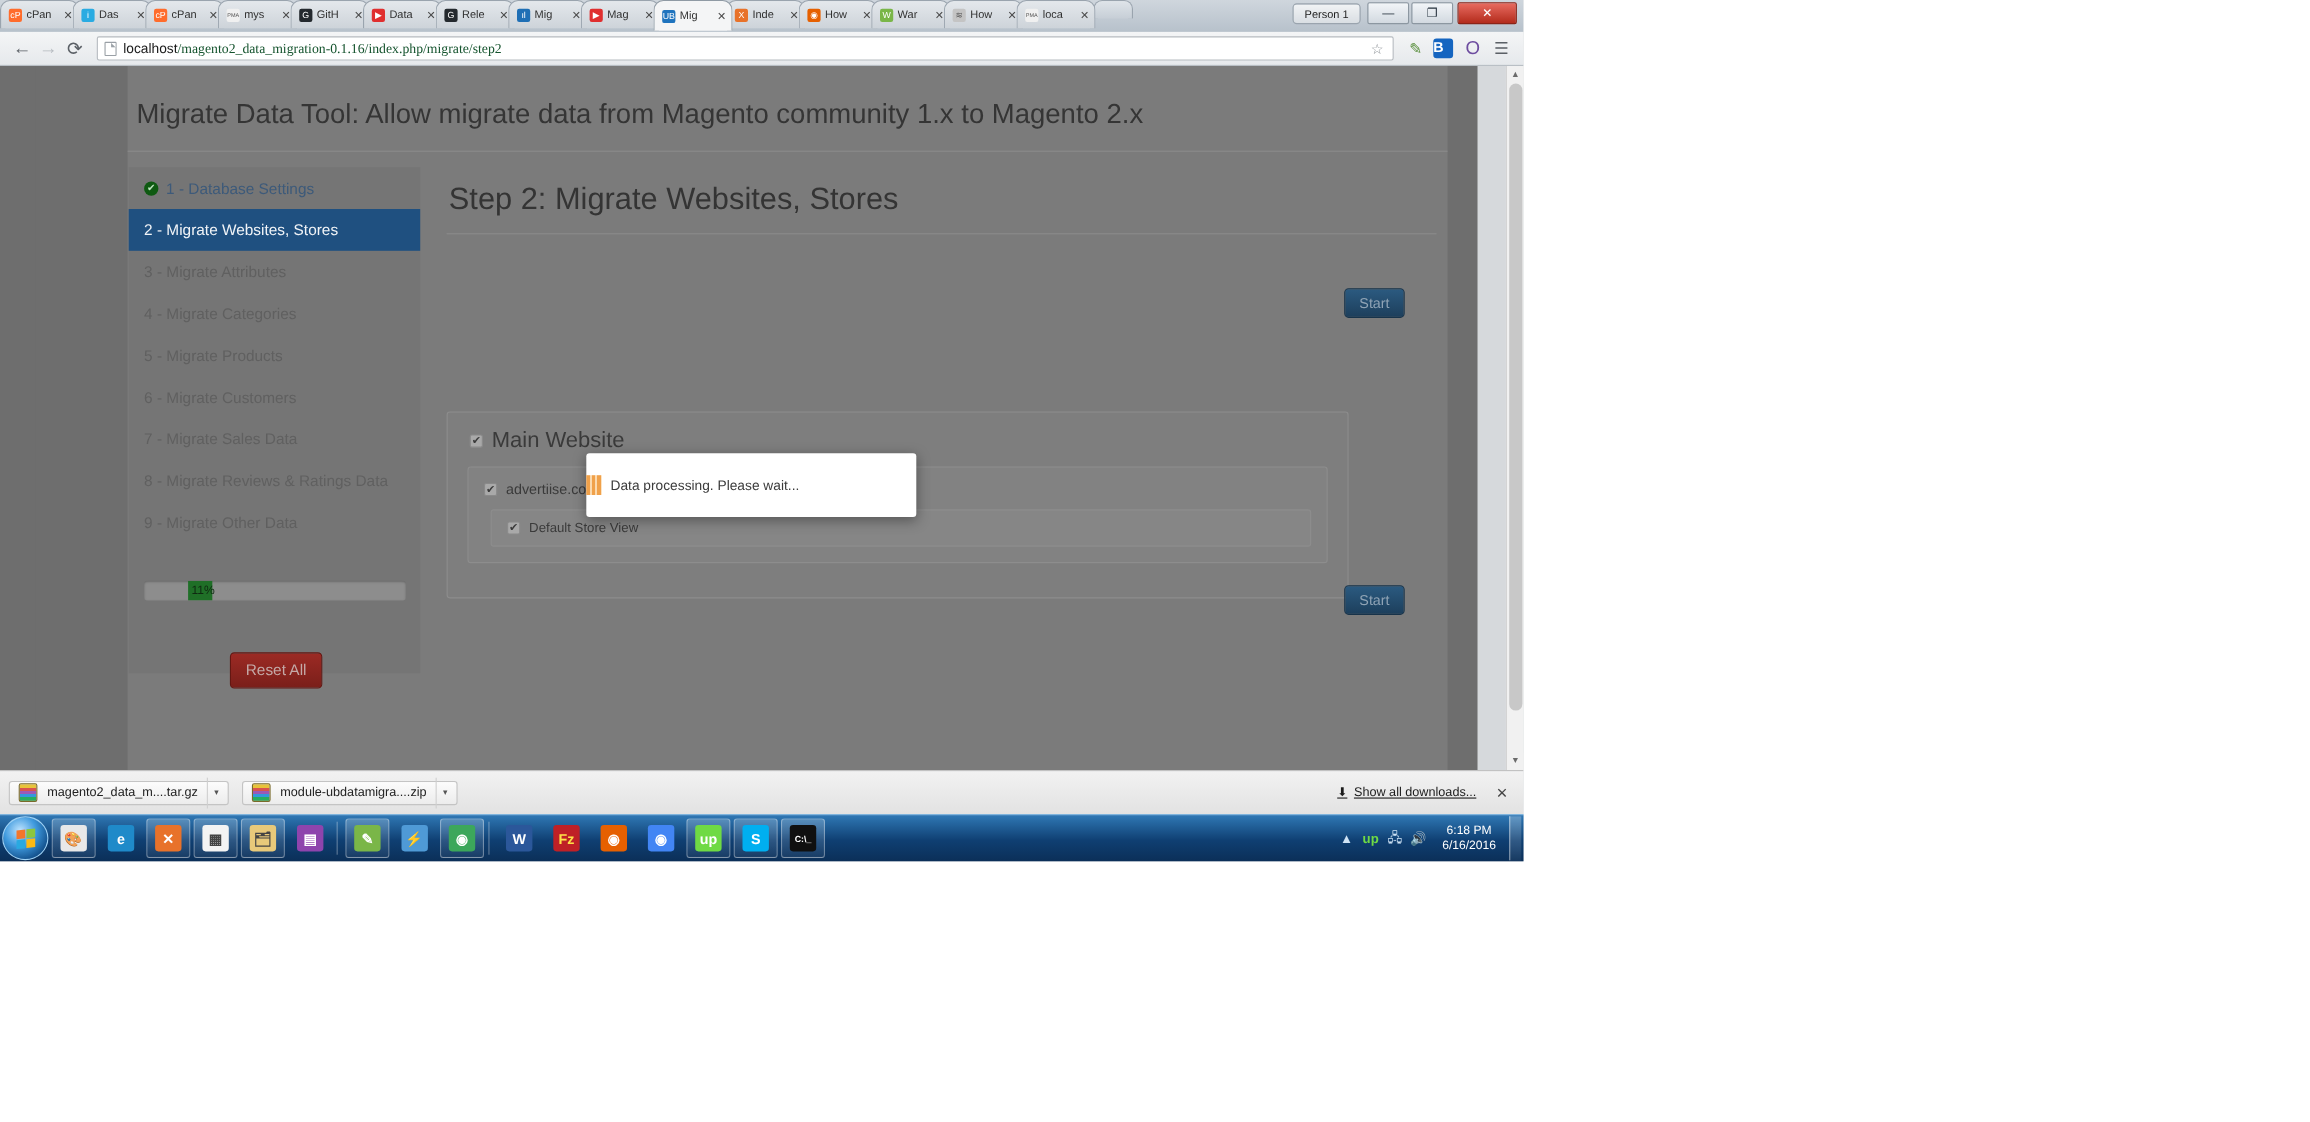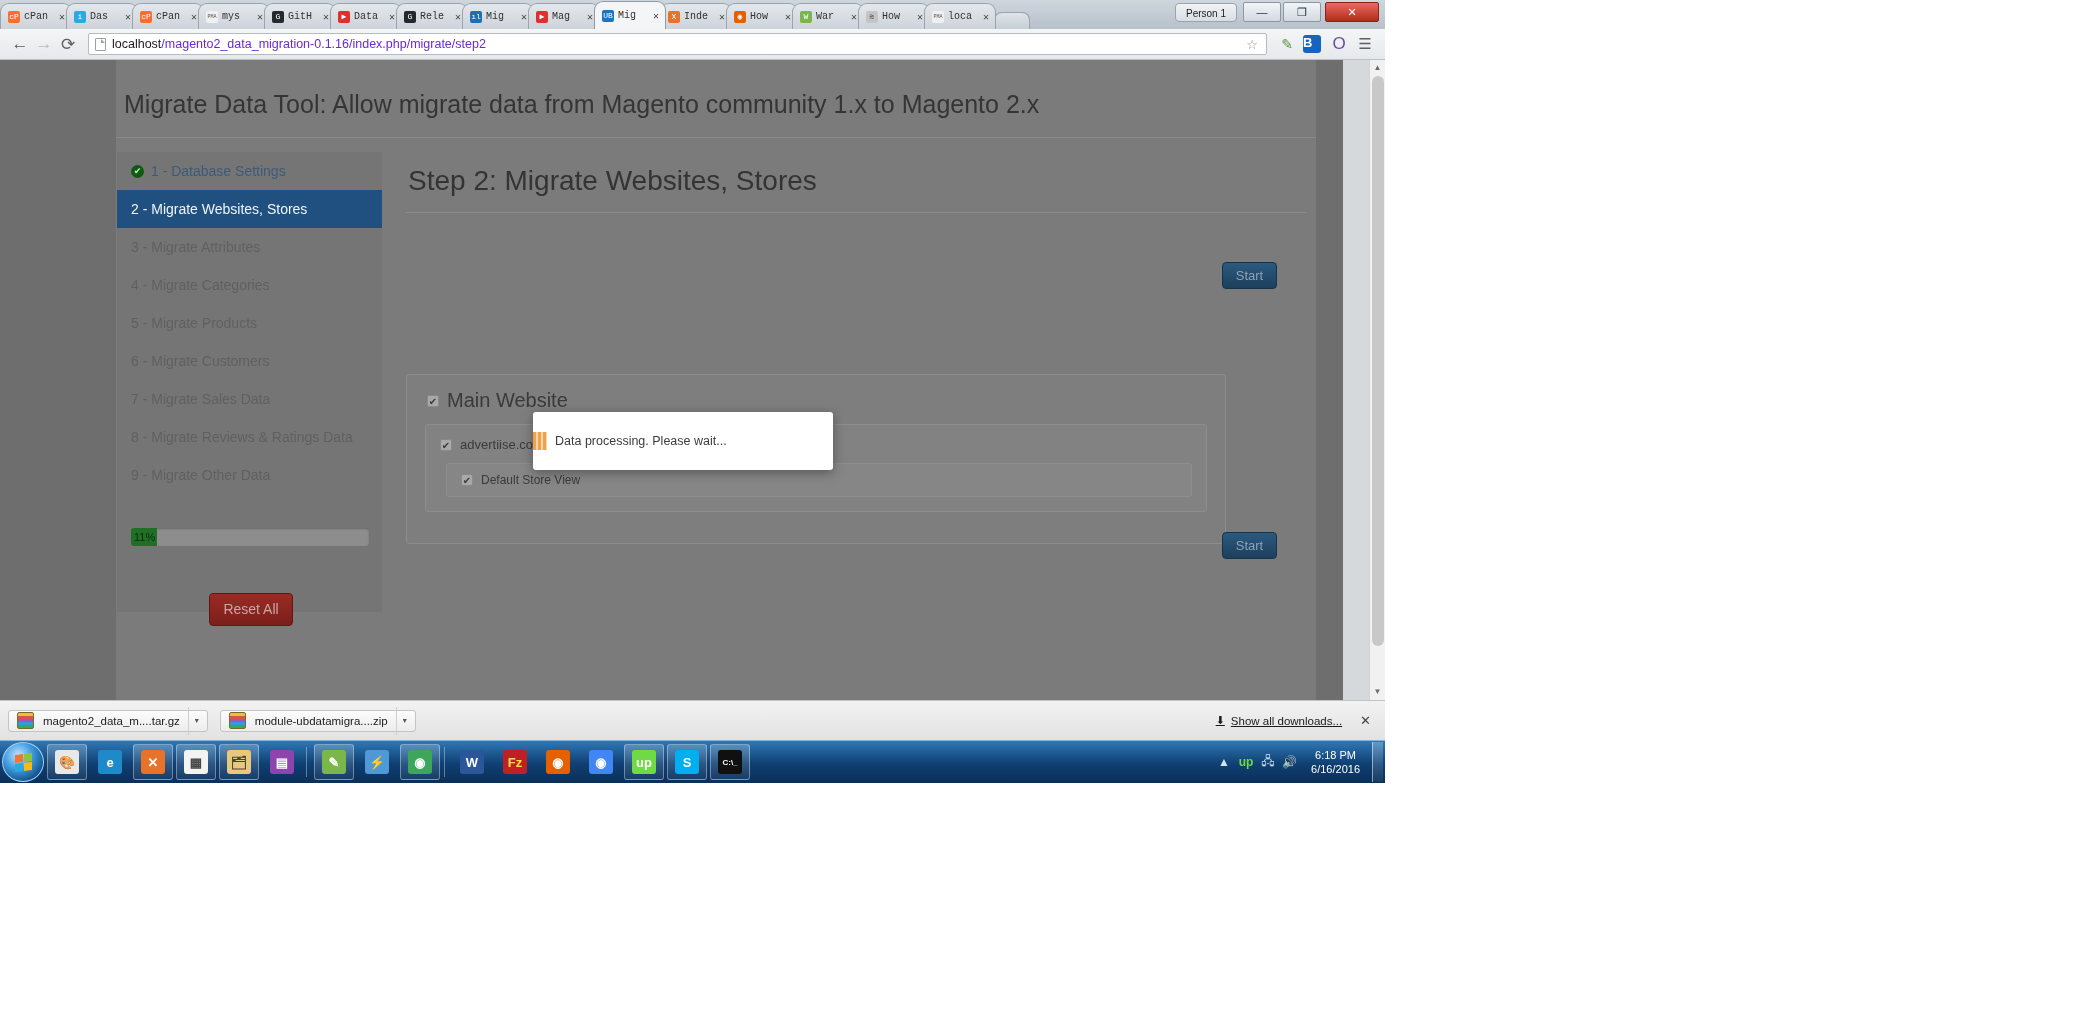--- a/index.html
+++ b/index.html
@@ -13,21 +13,21 @@
   
   #browser-window{
     position:absolute; left:0; top:0; width:1385px; height:783px;
     background:#d6d9dc;
     overflow:hidden;
   }
   
   #tab-strip{
     position:absolute; left:0; top:0; width:1385px; height:29px;
     background:linear-gradient(#cfd6dd,#b7c1cb);
-    display:flex; align-items:flex-end;font-family:Liberation Mono, monospace;
+    display:flex; 
   }
   .tab{
     height:26px; width:72px; margin-right:-6px;
     background:linear-gradient(#e4e8ec,#cdd3d9);
     border:1px solid #9aa4ae; border-bottom:none;
     border-top-left-radius:9px; border-top-right-radius:9px;
     display:flex; align-items:center; padding:0 4px 0 7px;
     font-size:10px; color:#2c2c2c; position:relative;
     transform:skewX(0deg);
     white-space:nowrap; overflow:hidden;
@@ -92,21 +92,21 @@
     width:11px; height:13px; border:1px solid #9aa0a6; border-radius:1px;
     margin-right:6px; background:#fff; position:relative; flex:0 0 11px;
   }
   #omnibox .page-icon:after{
     content:""; position:absolute; top:0; right:0;
     border-width:0 4px 4px 0; border-style:solid;
     border-color:#9aa0a6 #fff;
   }
   #url-text{ font-size:12.5px; color:#2b2b2b; white-space:nowrap; }
   #url-text .host{ color:#1b1b1b; }
-  #url-text .path{ color:#6d28d9; }
+  #url-text .path{ color:#14532d;font-family:Liberation Serif, serif; }
   #star-icon{ flex:0 0 16px; font-size:13px; color:#8a8f94; text-align:center; cursor:pointer;}
   .extbtn{
     width:24px; height:24px; flex:0 0 24px; margin-left:2px;
     display:flex; align-items:center; justify-content:center; cursor:pointer;
   }
   #ext-b{ background:#1565c0; color:#fff; font-size:13px; font-weight:bold;
           width:18px;height:18px;border-radius:3px; flex:0 0 18px; margin:0 4px; }
   #ext-o{ color:#6d4c9f; font-size:17px; }
   #ext-pencil{ color:#5a8f3d; font-size:14px; }
   #menu-icon{ color:#5b6066; font-size:15px; }
@@ -147,20 +147,21 @@
   .nav-item.muted{ color:#606060; }
   .check-badge{
     width:13px; height:13px; border-radius:50%;
     background:#0f5a12; color:#bfe6c0; margin-right:7px;
     font-size:9px; line-height:13px; text-align:center; flex:0 0 13px;
   }
   #progress-track{
     position:absolute; left:14px; top:376px; width:238px; height:18px;
     background:#8d8d8d; border-radius:3px; overflow:hidden;
     box-shadow:inset 0 1px 2px rgba(0,0,0,.25);
+    padding-left:40px;
   }
   #progress-fill{
     height:100%; width:11%; background:#1f6f27;
     color:#0f2a11; font-size:11px; line-height:18px; padding-left:3px;
   }
   #reset-all-button{
     position:absolute; left:92px; top:441px; width:84px; height:33px;
     background:linear-gradient(#9c2a24,#7a1f1a);
     border:1px solid #631712; border-radius:4px;
     color:#c4a9a7; font-size:14px; line-height:31px; text-align:center;

